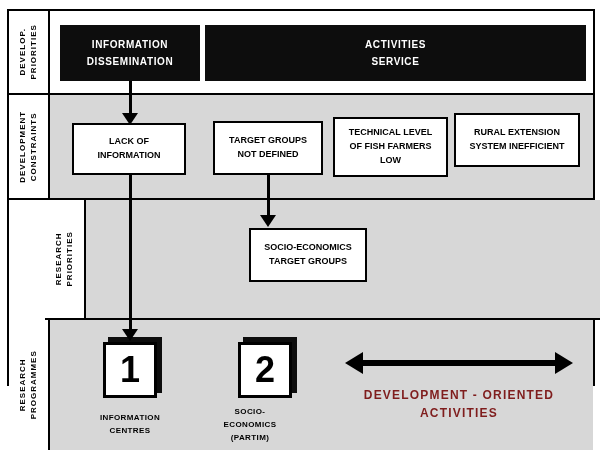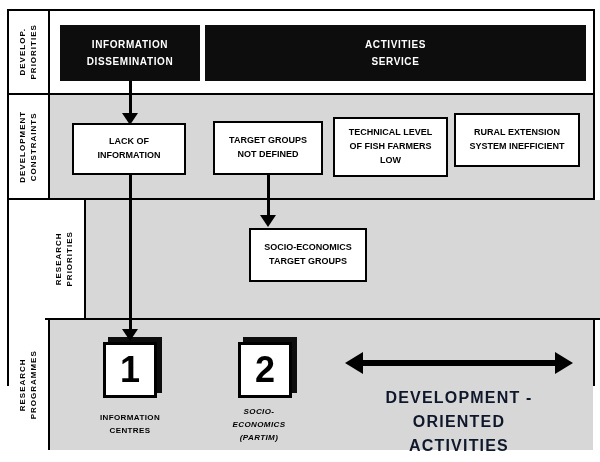--- a/index.html
+++ b/index.html
@@ -82,26 +82,26 @@
     font-size: 8px;
     font-weight: bold;
     line-height: 1.6;
     letter-spacing: 0.4px;
     white-space: pre-line;
     color: #000;
   }
   .act-label {
     position: absolute;
     text-align: center;
-    font-size: 16px;
+    font-size: 12px;
     font-weight: bold;
     letter-spacing: 1.2px;
     line-height: 1.5;
     white-space: pre-line;
-    color: #0f172a;
+    color: #7f1d1d;
   }
   .v-arrow {
     position: absolute;
     width: 16px;
     display: flex; flex-direction: column; align-items: center;
     z-index: 5;
   }
   .v-arrow .shaft { width: 3px; flex: 1; background: #000; }
   .v-arrow .head {
     width: 0; height: 0;
@@ -178,21 +178,21 @@
   <div class="row row-4">
     <div class="side">
       <span class="vlabel">RESEARCH
 PROGRAMMES</span>
     </div>
     <div class="content gray">
       <div class="numbox" style="left:53px; top:22px;">1</div>
       <div class="prog-label" style="left:20px; top:92px; width:120px;">INFORMATION
 CENTRES</div>
       <div class="numbox" style="left:188px; top:22px;">2</div>
-      <div class="prog-label" style="left:149px; top:86px; width:120px;font-style:italic;">SOCIO-
+      <div class="prog-label" style="left:140px; top:86px; width:120px;">SOCIO-
 ECONOMICS
 (PARTIM)</div>
       <div class="h-arrow" style="left:295px; top:32px; width:228px;">
         <div class="head-left"></div>
         <div class="bar"></div>
         <div class="head-right"></div>
       </div>
       <div class="act-label" style="left:288px; top:66px; width:242px;">DEVELOPMENT - ORIENTED
 ACTIVITIES</div>
     </div>

